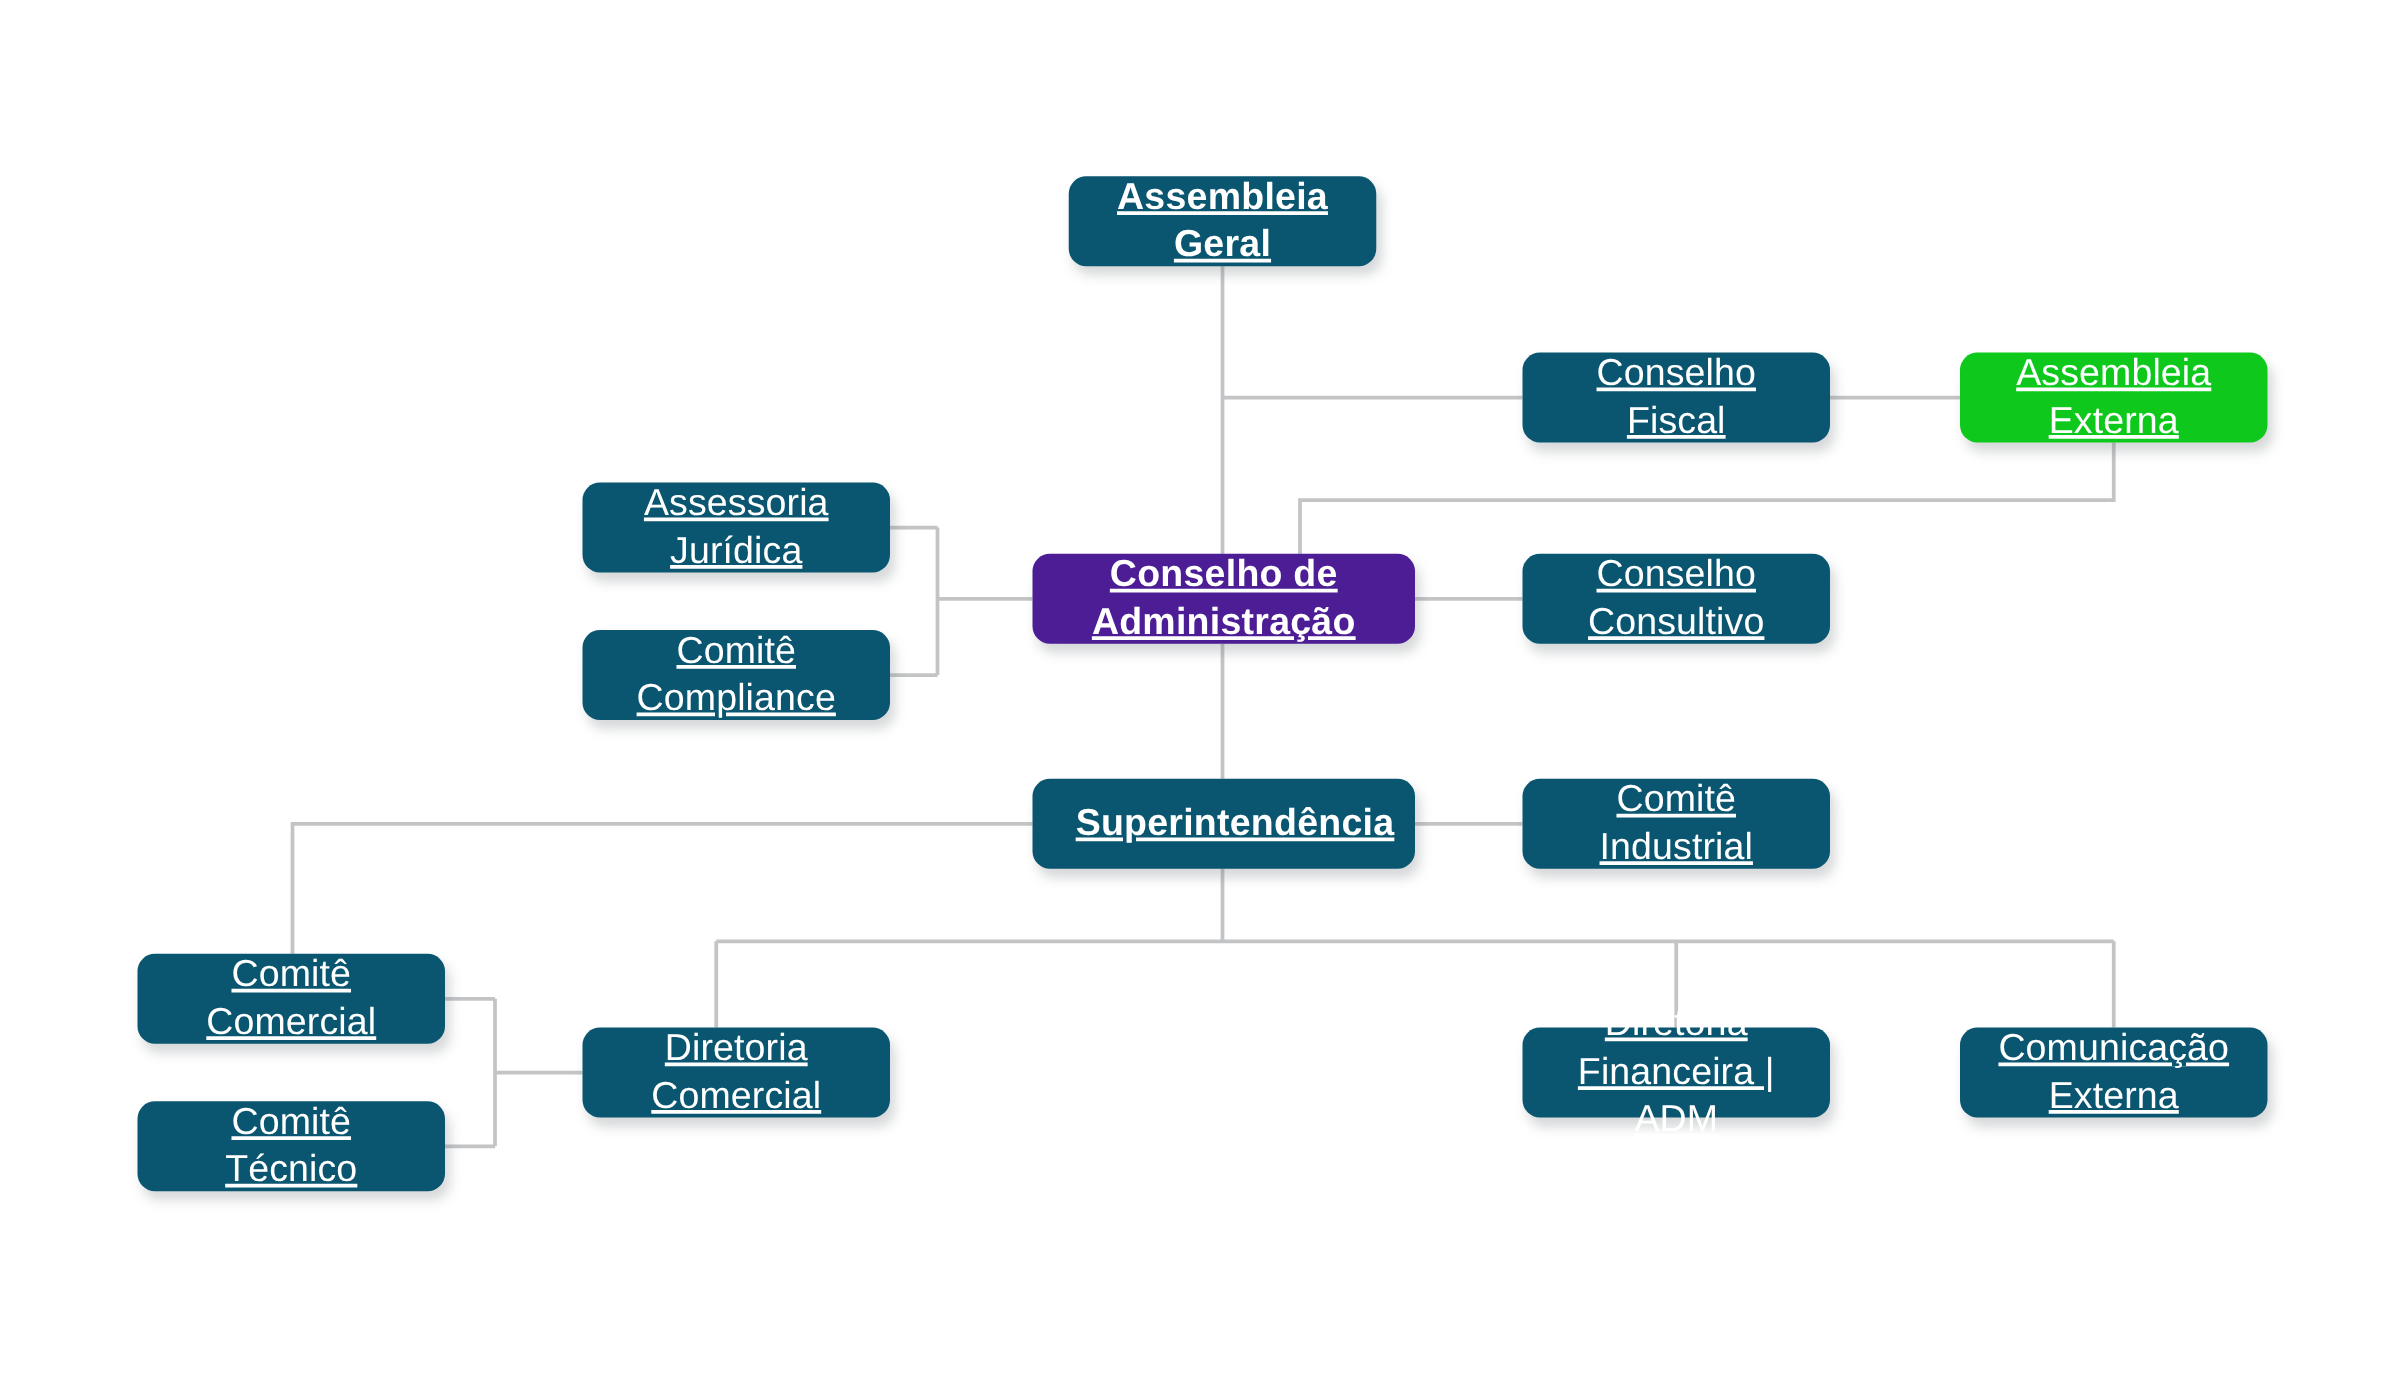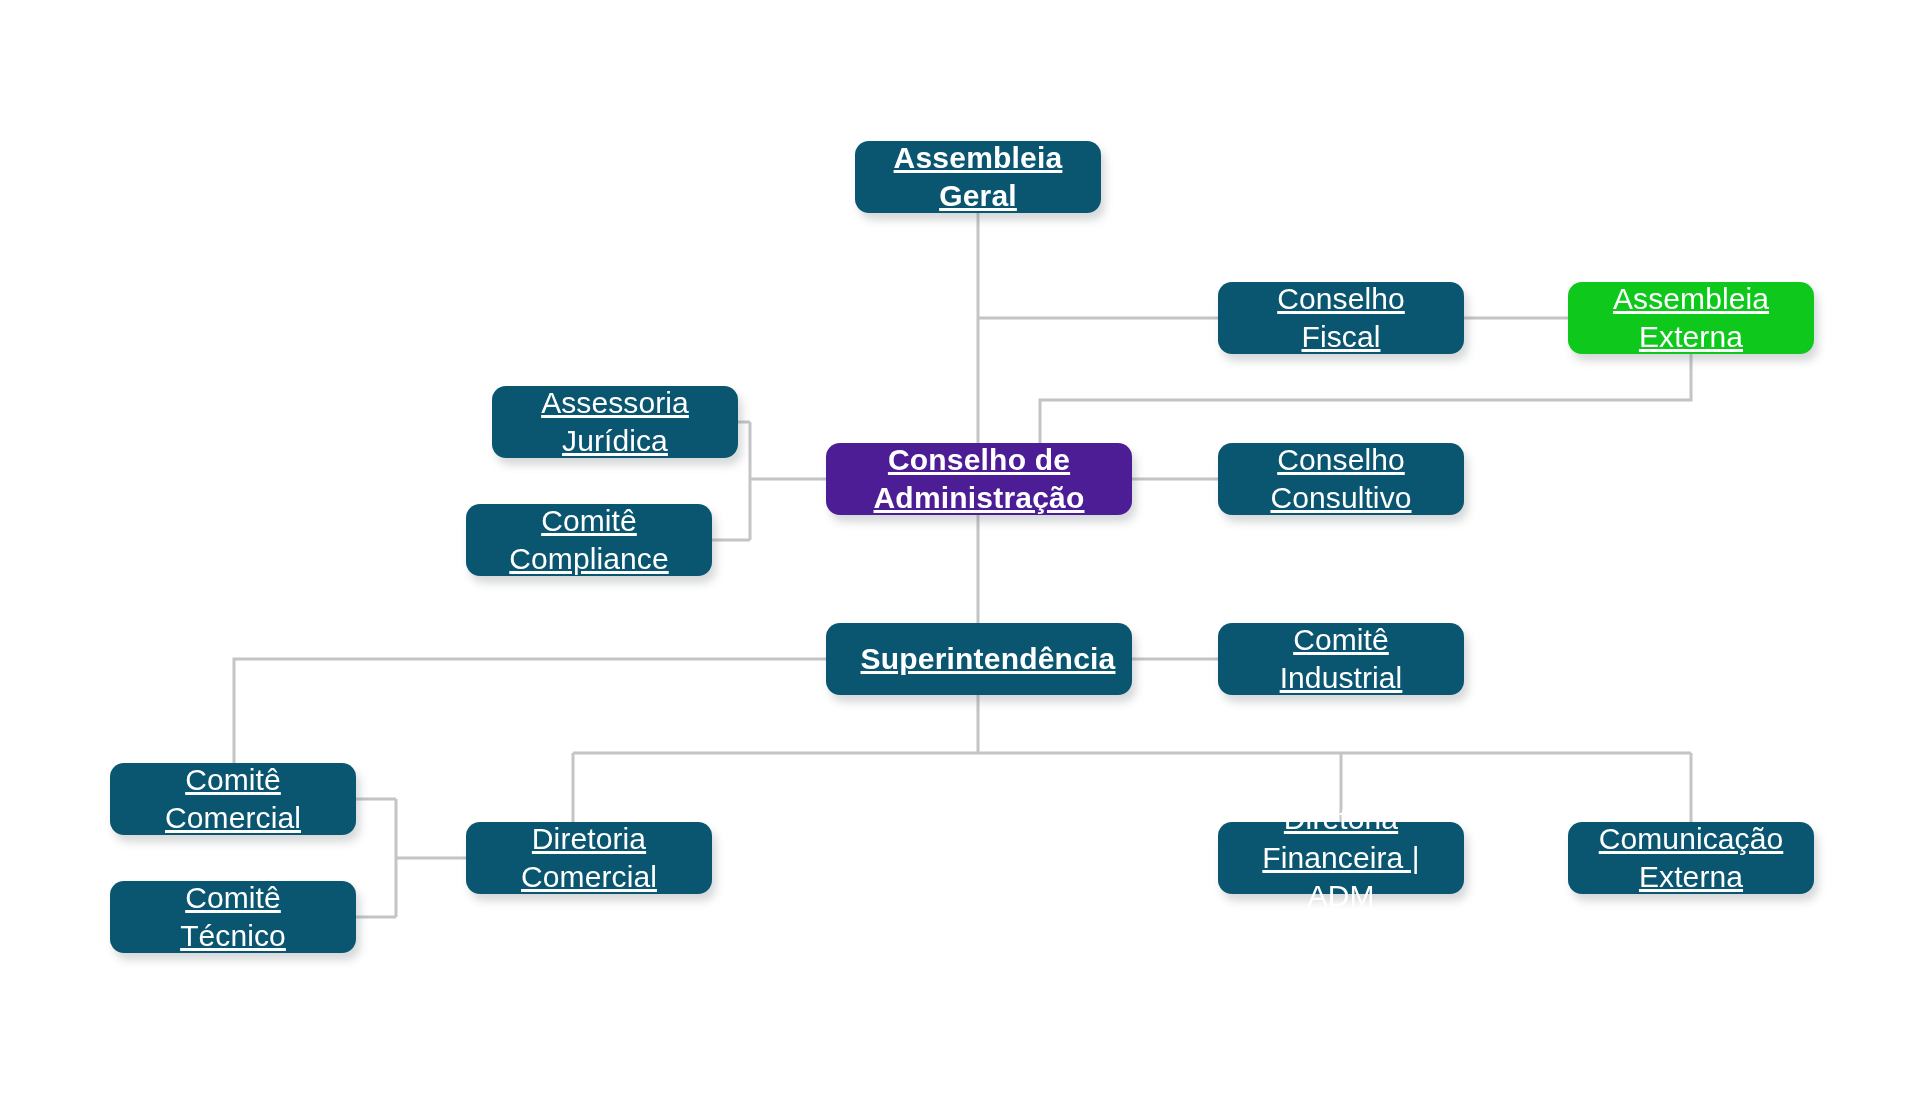--- a/index.html
+++ b/index.html
@@ -80,21 +80,21 @@
       <path d="M 356,917 L 396,917" fill="none" stroke="#c2c4c6" stroke-width="3" stroke-linecap="butt"></path>
       <path d="M 396,858 L 466,858" fill="none" stroke="#c2c4c6" stroke-width="3" stroke-linecap="butt"></path>
     </svg>
   <div id="node-layer">
       <div class="node emph" style="left: 855px; top: 141px; width: 246px; height: 72px; background: rgb(10, 86, 112);">Assembleia
 Geral</div>
       <div class="node" style="left: 1218px; top: 282px; width: 246px; height: 72px; background: rgb(10, 86, 112);">Conselho
 Fiscal</div>
       <div class="node accent" style="left: 1568px; top: 282px; width: 246px; height: 72px; background: rgb(14, 201, 28);">Assembleia
 Externa</div>
-      <div class="node" style="left: 466px; top: 386px; width: 246px; height: 72px; background: rgb(10, 86, 112); margin-left: 26px;">Assessoria
+      <div class="node" style="left: 466px; top: 386px; width: 246px; height: 72px; background: rgb(10, 86, 112);">Assessoria
 Jurídica</div>
       <div class="node" style="left: 466px; top: 504px; width: 246px; height: 72px; background: rgb(10, 86, 112);">Comitê
 Compliance</div>
       <div class="node emph" style="left: 826px; top: 443px; width: 306px; height: 72px; background: #4c1d95;">Conselho de
 Administração</div>
       <div class="node" style="left: 1218px; top: 443px; width: 246px; height: 72px; background: rgb(10, 86, 112);">Conselho
 Consultivo</div>
       <div class="node emph" style="left: 826px; top: 623px; width: 306px; height: 72px; background: rgb(10, 86, 112); padding-left: 28px;">Superintendência</div>
       <div class="node" style="left: 1218px; top: 623px; width: 246px; height: 72px; background: rgb(10, 86, 112);">Comitê
 Industrial</div>

